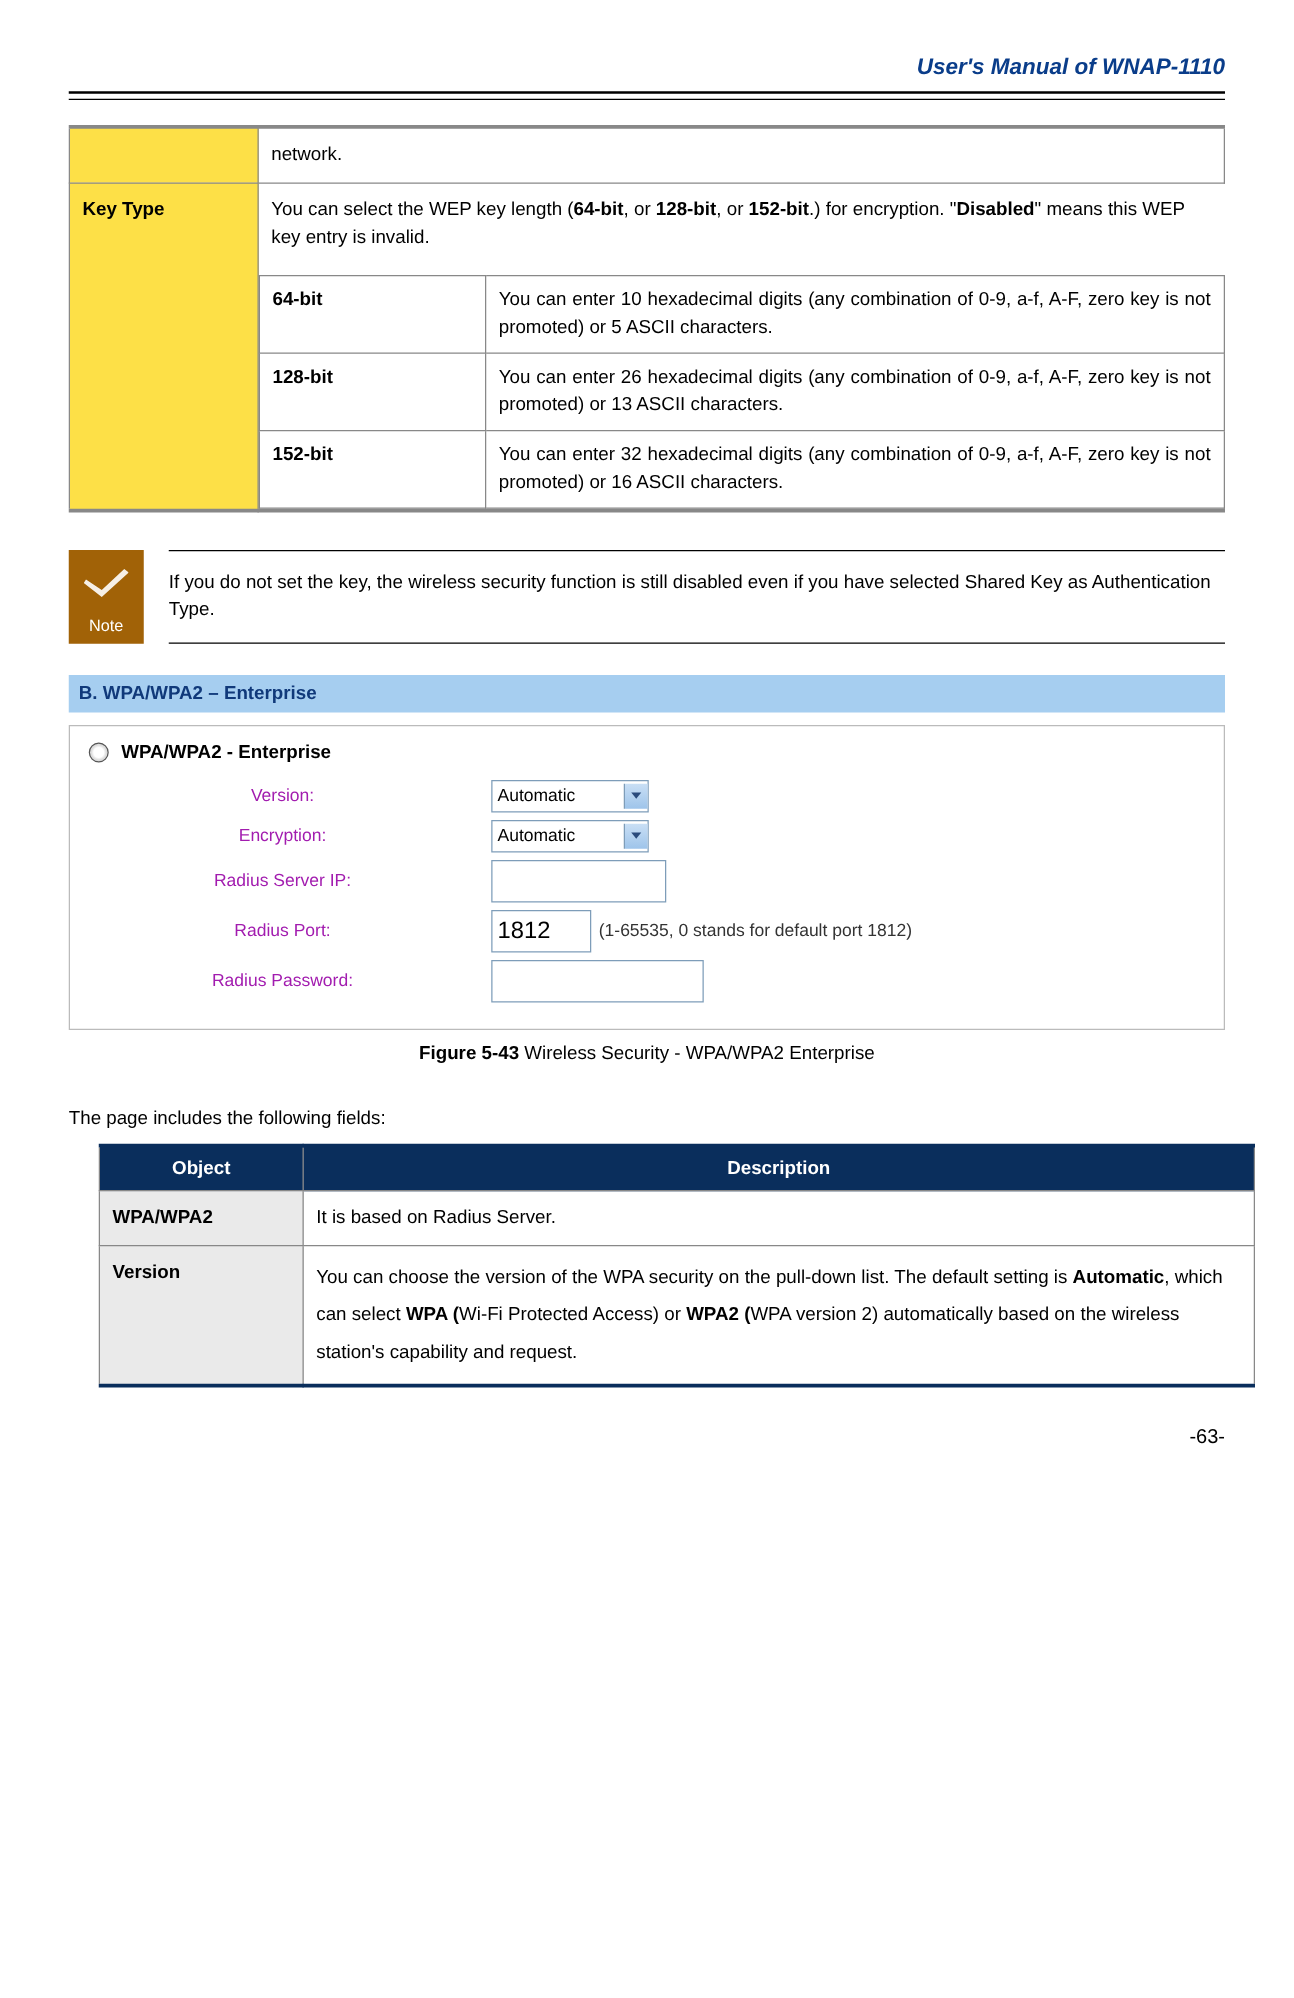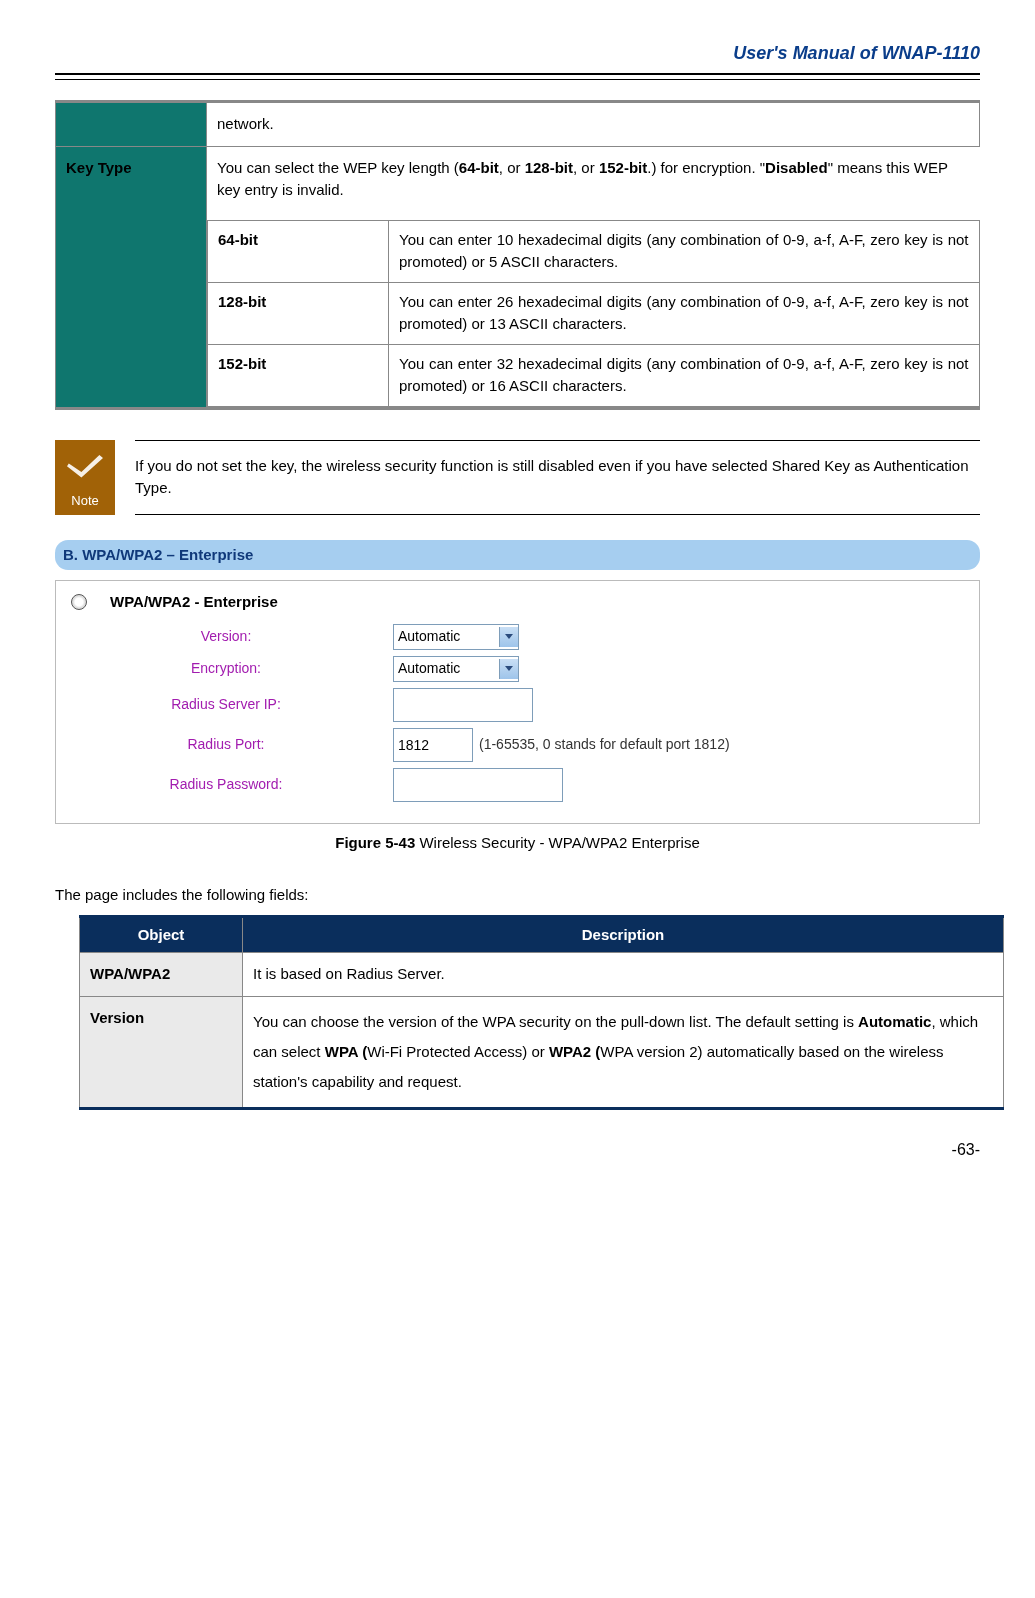--- a/index.html
+++ b/index.html
@@ -28,21 +28,21 @@
     border-collapse: collapse;
     border-top: 3px solid #888;
     border-bottom: 3px solid #888;
   }
   table.outer > tbody > tr > td {
     border: 1px solid #888;
     padding: 10px 10px;
     vertical-align: top;
   }
   table.outer > tbody > tr > td.label {
-    background: #0f766e;
+    background: #fde047;
     font-weight: bold;
     width: 130px;
   }
   table.inner {
     width: 100%;
     border-collapse: collapse;
     margin-top: 8px;
   }
   table.inner td {
     border: 1px solid #888;
@@ -91,21 +91,20 @@
     border-bottom: 1px solid #000;
     padding: 14px 0;
   }
 
   .section-heading {
     background: #a6cef0;
     font-weight: bold;
     color: #10397a;
     padding: 4px 8px;
     margin-bottom: 10px;
-    border-radius: 13px;
   }
 
   .fig-outer {
     border: 1px solid #bbb;
     padding: 10px 15px 15px 15px;
     margin-bottom: 8px;
   }
   .fig-row {
     display: flex;
     align-items: center;
@@ -116,21 +115,21 @@
     text-align: center;
     padding-right: 12px;
     font-size: 14px;
     color: #a21caf;
     font-family: Arial, sans-serif;
   }
   .fig-input {
     border: 1px solid #7e9db9;
     height: 22px;
     padding: 16px 4px;
-    font-size: 14px;
+    font-size: 19px;
     box-sizing: border-box;
   }
   .fig-select {
     border: 1px solid #7e9db9;
     height: 24px;
     width: 120px;
     padding-left: 4px;
     background: #fff;
     display: inline-flex;
     align-items: center;
@@ -143,21 +142,21 @@
     border-left: 1px solid #7e9db9;
     display: flex; align-items: center; justify-content: center;
   }
   .fig-select .chev::after {
     content: "";
     border-left: 4px solid transparent;
     border-right: 4px solid transparent;
     border-top: 5px solid #2a4b7c;
   }
   .fig-hint { font-size: 14px; color: #333; margin-left: 6px; }
-  .radio-row { display: flex; align-items: center; margin-bottom: 10px; gap: 13px; }
+  .radio-row { display: flex; align-items: center; margin-bottom: 10px; }
   .radio { width: 14px; height: 14px; border: 1px solid #555; border-radius: 50%; margin-right: 10px; background: radial-gradient(#fff 40%, #ddd 60%); }
   .fig-title { text-align: center; margin: 6px 0 30px 0; }
   .fig-title .fb { font-weight: bold; }
 
   .fields-intro { margin-bottom: 8px; }
 
   table.fields {
     width: 100%;
     border-collapse: collapse;
     border-top: 3px solid #0a2e5c;

